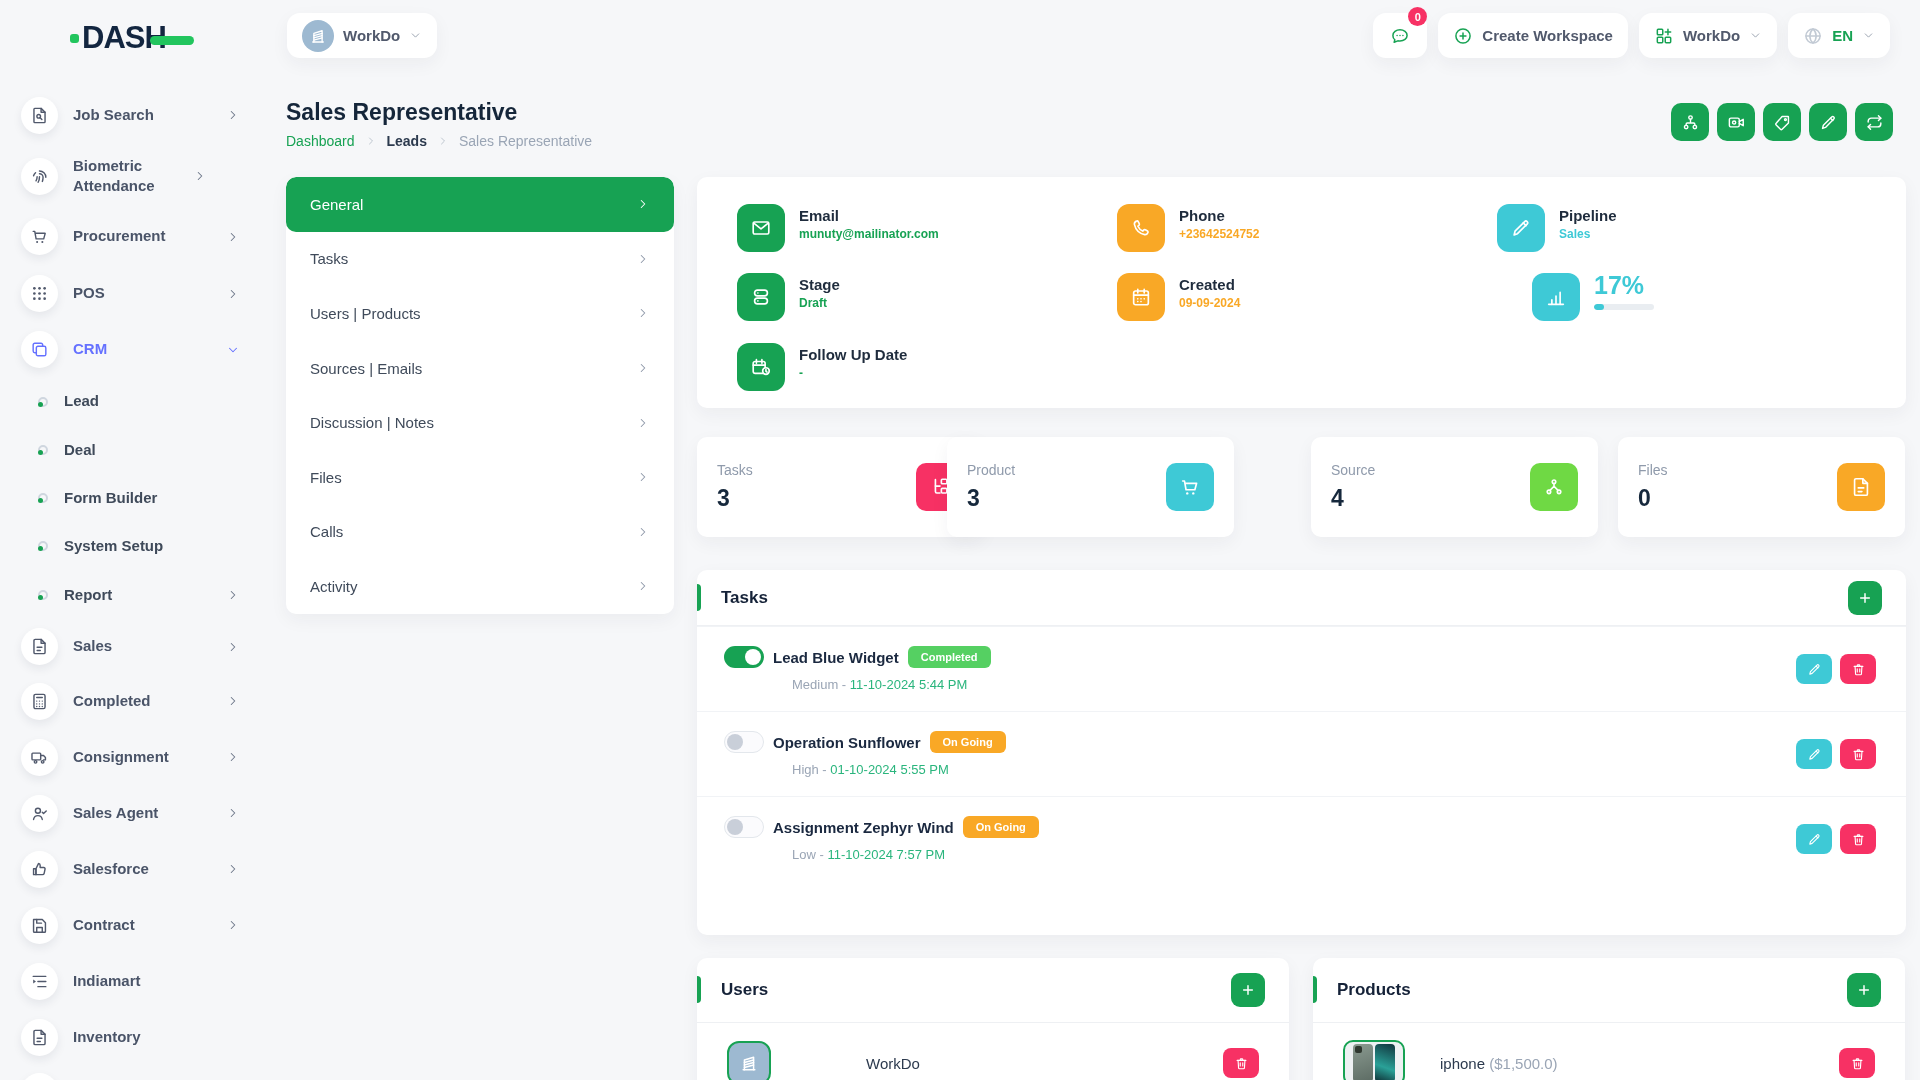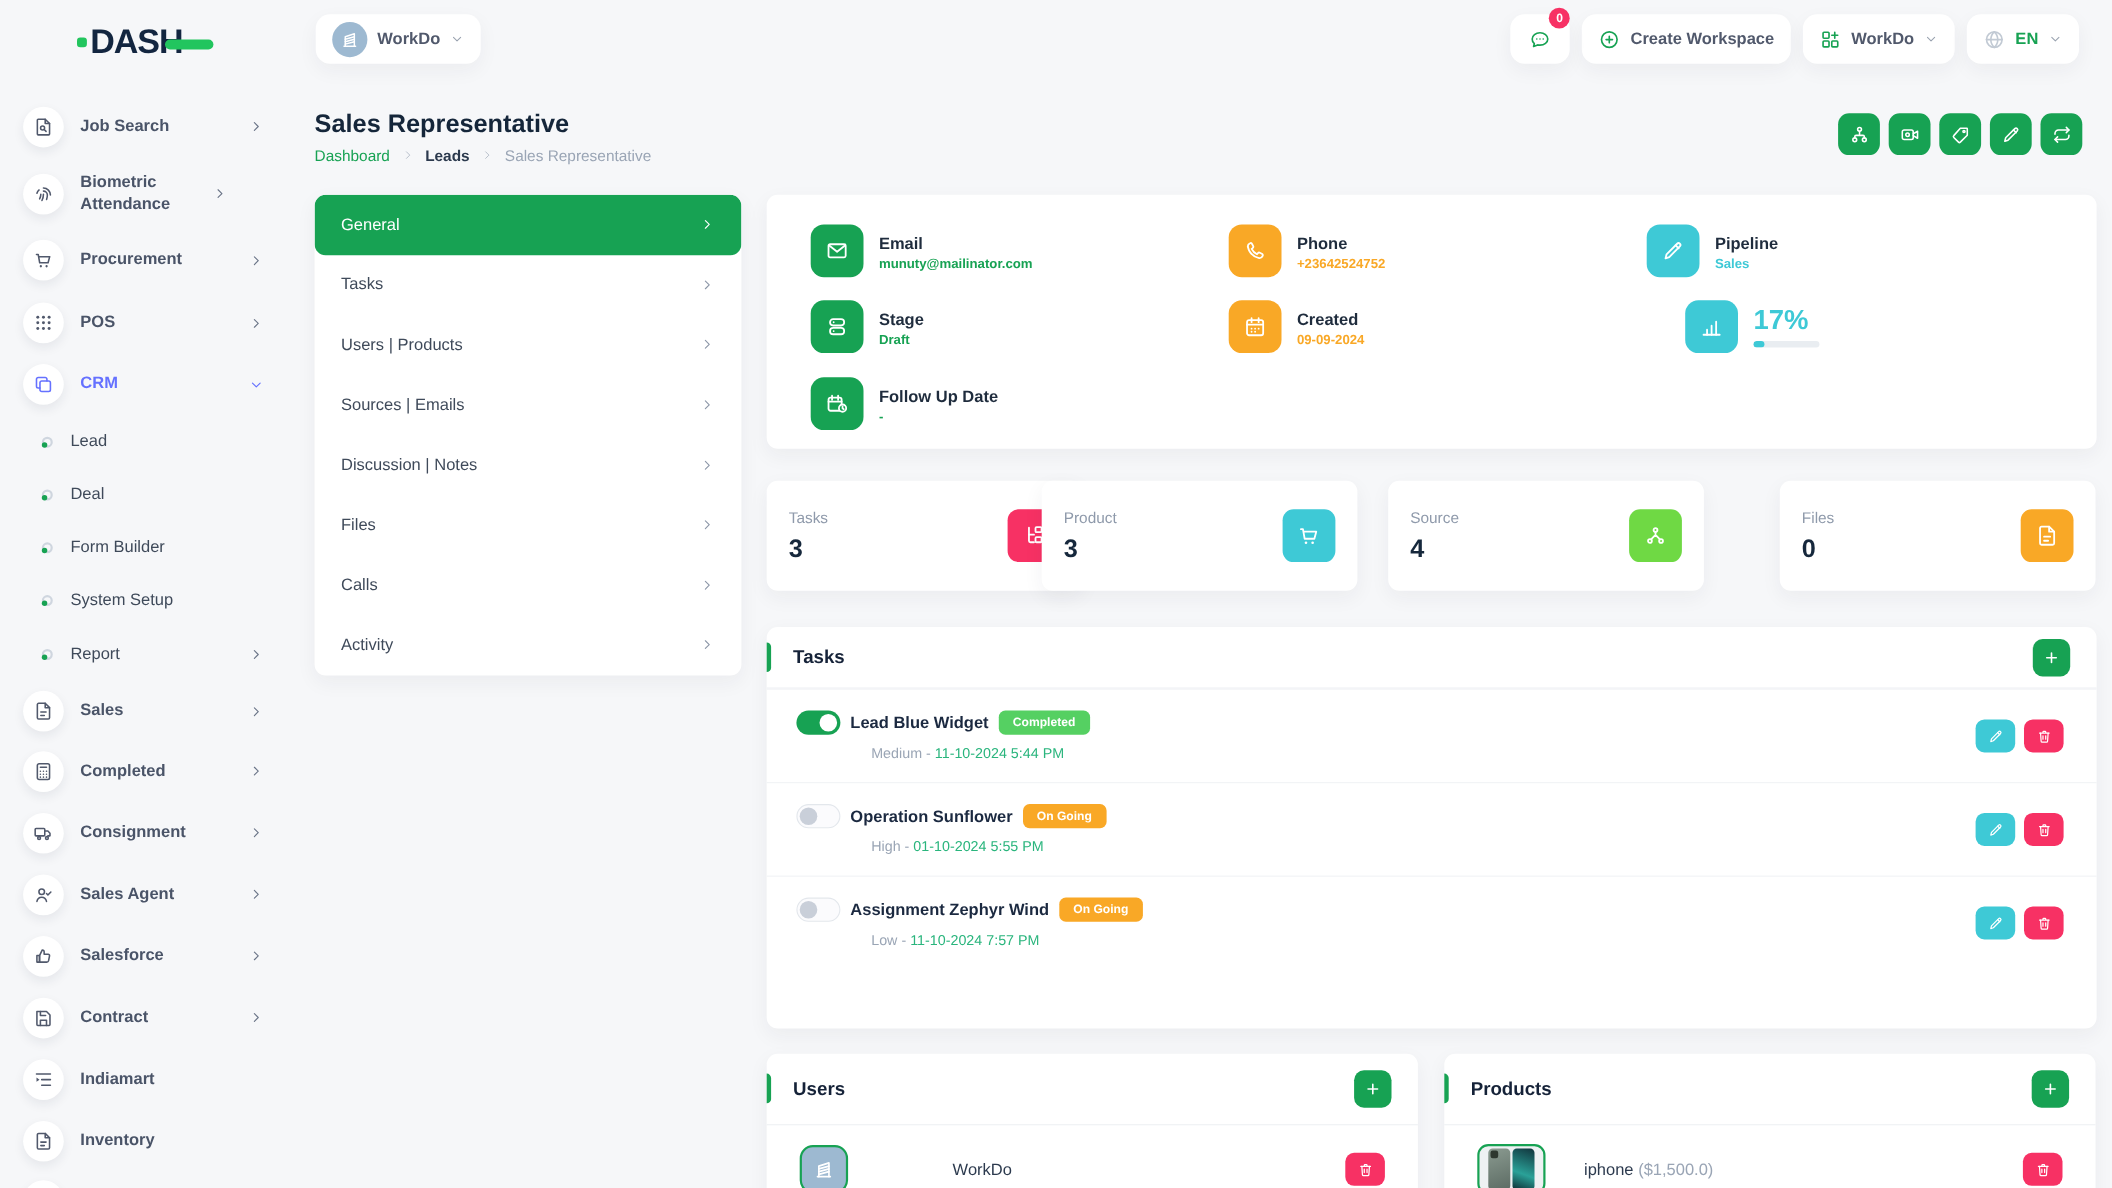--- a/index.html
+++ b/index.html
@@ -34,21 +34,21 @@
   .sidebar{position:absolute;left:0;top:76px;width:262px;bottom:12px;padding-top:10px}
   .sb-item{display:flex;align-items:center;padding:0 22px 0 21px;cursor:pointer}
   .sb-ic{width:37px;height:37px;border-radius:50%;background:#fff;box-shadow:0 4px 10px rgba(30,40,60,.08);display:flex;align-items:center;justify-content:center;color:#51596c;flex:none}
   .sb-ic .ic{width:19px;height:19px}
   .sb-lb{font-size:15px;font-weight:700;color:var(--ink);margin-left:15px;flex:1;line-height:1.35}
   .sb-ch{width:14px;height:14px;color:#6b7588}
   .sb-item.active .sb-ic,.sb-item.active .sb-lb,.sb-item.active .sb-ch{color:var(--purple)}
   .sb-sub{display:flex;align-items:center;padding:0 22px 0 38px;cursor:pointer}
   .sb-dot{width:10px;height:10px;border-radius:50%;border:2px solid #cfd6df;position:relative;flex:none}
   .sb-dot::after{content:"";position:absolute;left:-2px;bottom:-2px;width:5px;height:5px;border-radius:50%;background:var(--green)}
-  .sb-sub .sb-lb{margin-left:16px;font-weight:400;color:#3f4a5a}
+  .sb-sub .sb-lb{margin-left:16px;font-weight:700;color:#3f4a5a}
   .sb-part{margin:8px 0 0 21px;width:37px;height:37px;border-radius:50%;background:#fff;box-shadow:0 4px 10px rgba(30,40,60,.08)}
 
   
   .pg-title{position:absolute;left:286px;top:99px;font-size:23px;font-weight:700;color:#15263a}
   .crumb{position:absolute;left:286px;top:133px;display:flex;align-items:center;gap:10px;font-size:14px}
   .crumb a{color:var(--green);text-decoration:none;cursor:pointer}
   .crumb .b{color:#2c3a4e;font-weight:700}
   .crumb .c{color:var(--muted)}
   .crumb .sep{width:12px;height:12px;color:#b7bfca}
   .pg-actions{position:absolute;right:27px;top:103px;display:flex;gap:8px}
@@ -61,21 +61,21 @@
   
   .tabs{left:286px;top:177px;width:388px;height:437px;display:flex;flex-direction:column;overflow:hidden}
   .tab{height:54.6px;display:flex;align-items:center;padding:0 24px;font-size:15px;color:#3f4a5a;cursor:pointer}
   .tab .lb{flex:1}
   .tab .ic{width:14px;height:14px;color:#8d97a8}
   .tab.active{background:var(--green);color:#fff;border-radius:10px}
   .tab.active .ic{color:#fff}
 
   
   .info{left:697px;top:177px;width:1209px;height:231px}
-  .ifield{position:absolute;display:flex;align-items:center}
+  .ifield{position:absolute;display:flex;align-items:flex-start}
   .ibox{width:48px;height:48px;border-radius:12px;display:flex;align-items:center;justify-content:center;color:#fff;flex:none}
   .ibox .ic{width:22px;height:22px}
   .bg-green{background:var(--green)} .bg-orange{background:var(--orange)} .bg-cyan{background:var(--cyan)}
   .itxt{margin-left:14px;padding-top:3px}
   .ilabel{font-size:15px;font-weight:700;color:#1f2c3d}
   .ival{font-size:12px;font-weight:700;margin-top:3px}
   .c-green{color:var(--green)} .c-orange{color:var(--orange)} .c-cyan{color:var(--cyan)}
   .prog{margin-left:14px}
   .pct{font-size:25px;font-weight:700;color:var(--cyan);line-height:1}
   .pbar{width:60px;height:6px;border-radius:3px;background:#e9edf1;margin-top:6px;overflow:hidden}
@@ -714,21 +714,21 @@
   <span>
       <span class="lb" style="display:block">Product</span>
       <span class="val" style="display:block">3</span>
     </span>
   <span class="sbox bg-cyan">
       <svg class="ic" viewBox="0 0 24 24">
         <use href="#i-cart"></use>
       </svg>
     </span>
 </div>
-<div class="card stat" style="left:1262px;top:437px">
+<div class="card stat" style="left:1311px;top:437px">
   <span>
       <span class="lb" style="display:block">Source</span>
       <span class="val" style="display:block">4</span>
     </span>
   <span class="sbox bg-lime">
       <svg class="ic" viewBox="0 0 24 24">
         <use href="#i-share"></use>
       </svg>
     </span>
 </div>

